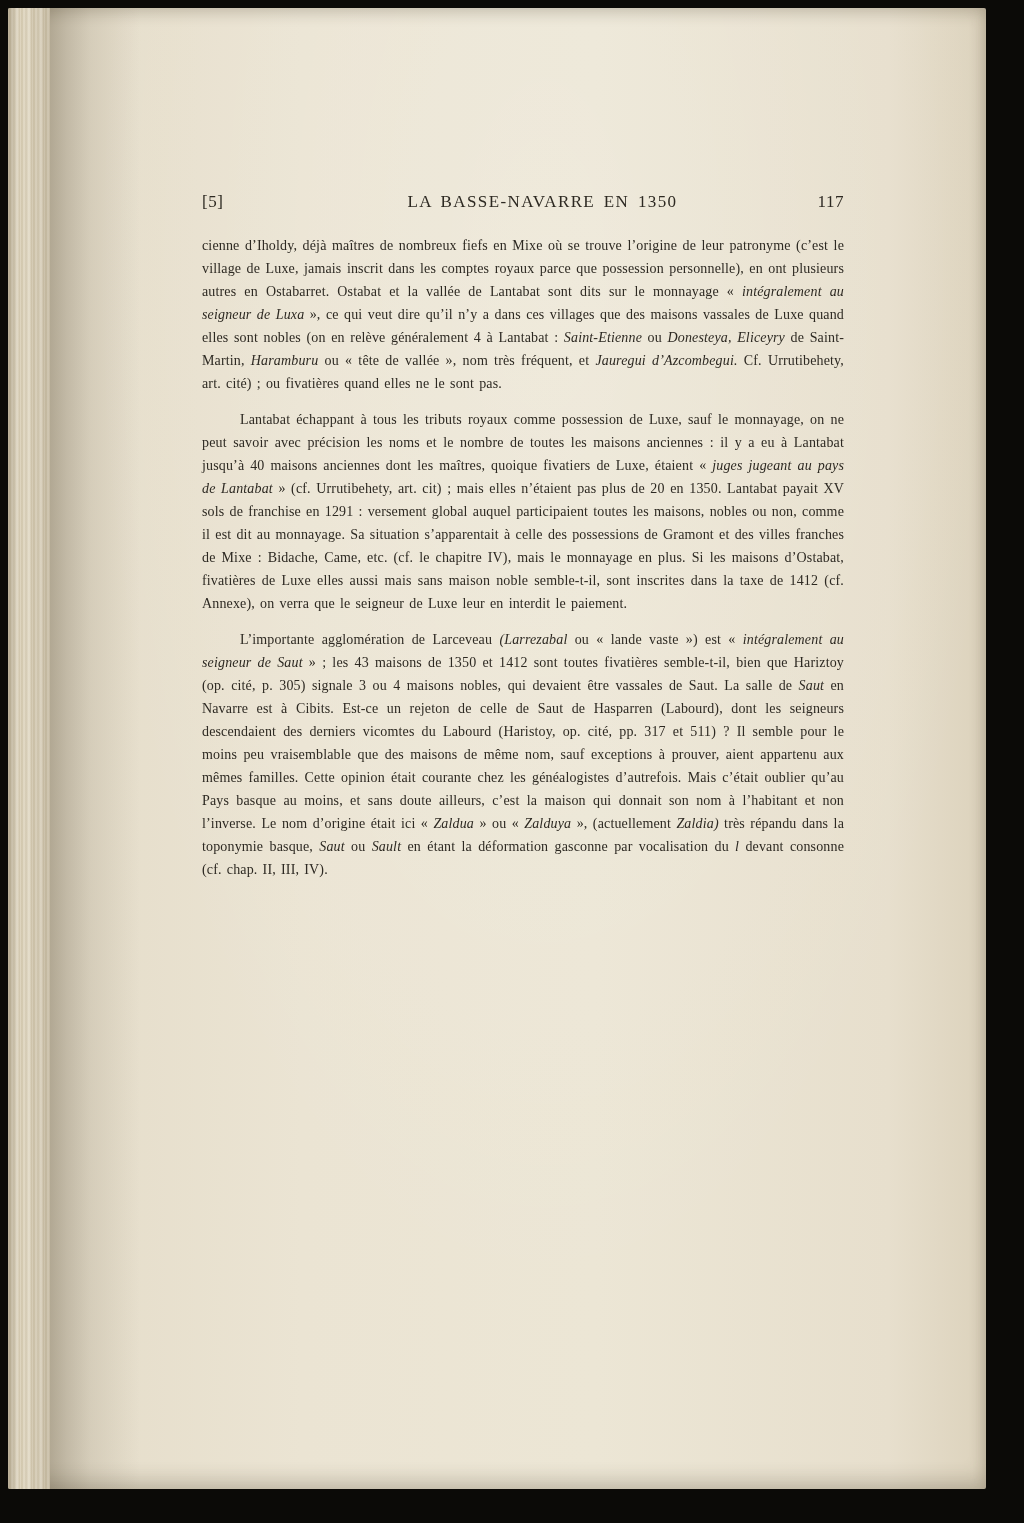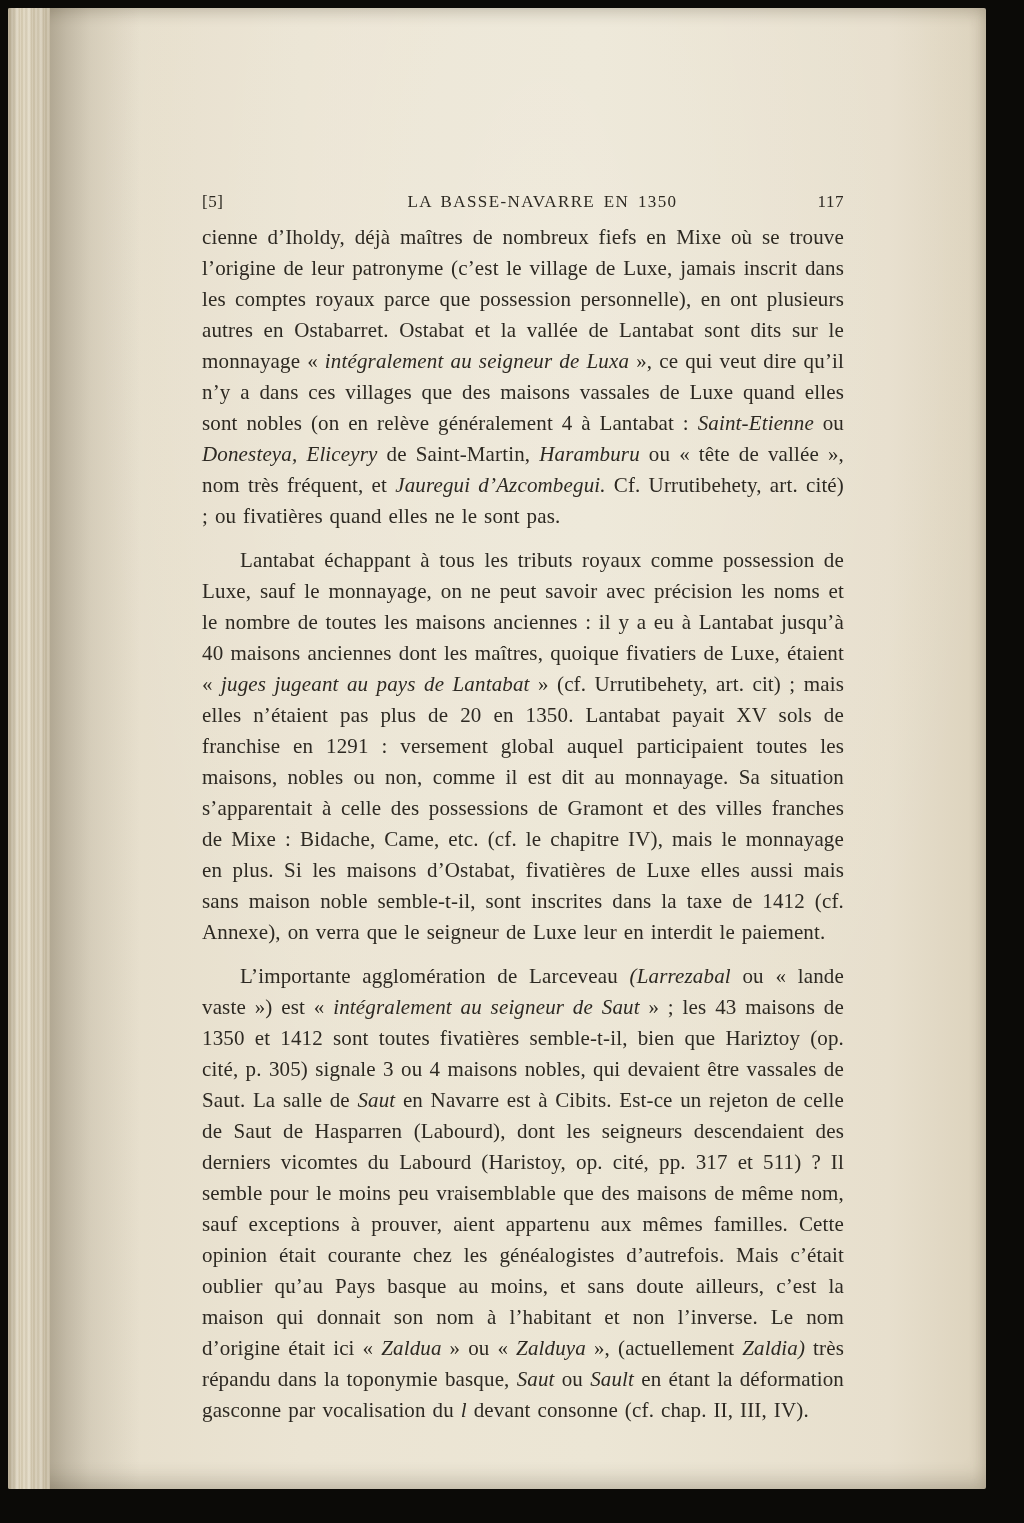--- a/index.html
+++ b/index.html
@@ -60,23 +60,23 @@
     display: flex;
     justify-content: space-between;
     align-items: baseline;
     font-size: 17px;
   }
   .header .marker { letter-spacing: 0.5px; }
   .header .title { letter-spacing: 1.4px; word-spacing: 3px; margin-left: 44px; }
   .header .pagenum { letter-spacing: 0.5px; font-family: Liberation Serif, serif; }
 
   .body {
-    margin-top: 10px;
-    font-size: 21px;
-    line-height: 31px;
+    margin-top: 22px;
+    font-size: 14px;
+    line-height: 23px;
     text-align: justify;
     letter-spacing: 0.15px;
     word-spacing: 1.5px;
   }
 
   .para { margin: 0 0 13px 0; text-indent: 38px; }
   .para:first-child { text-indent: 0; }
   .it { font-style: italic; }
 </style>
 </head>

